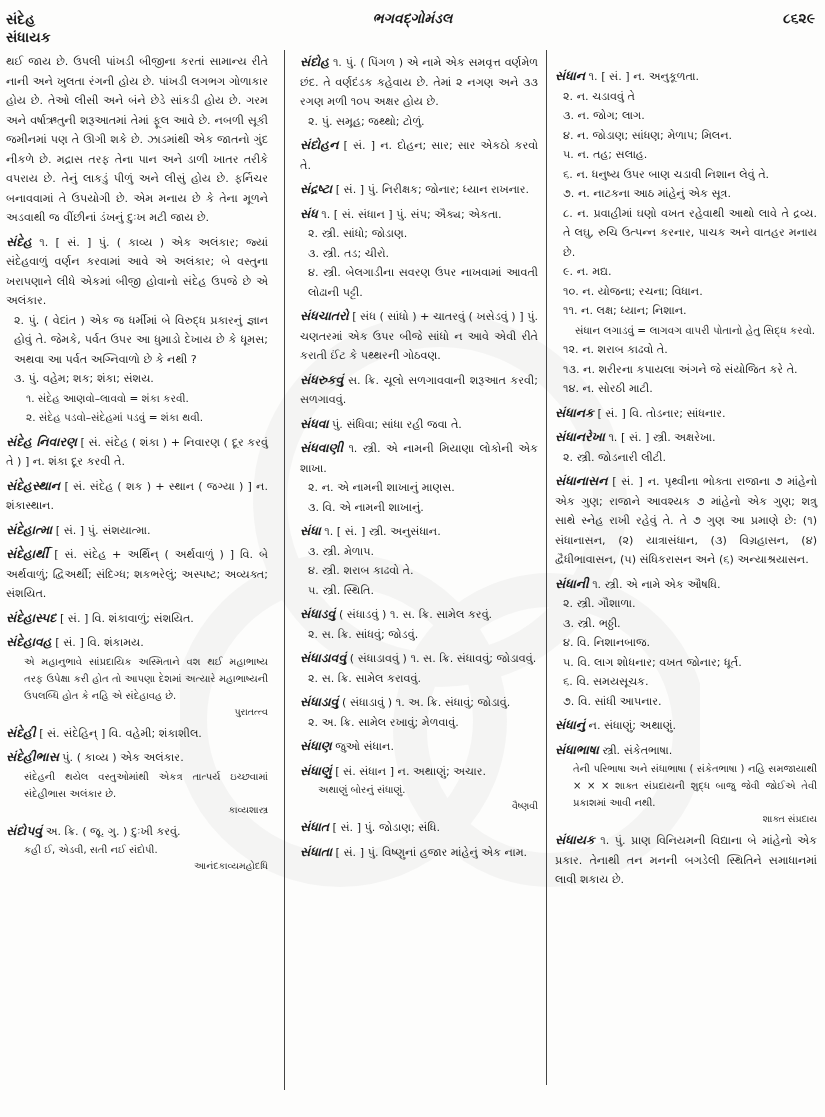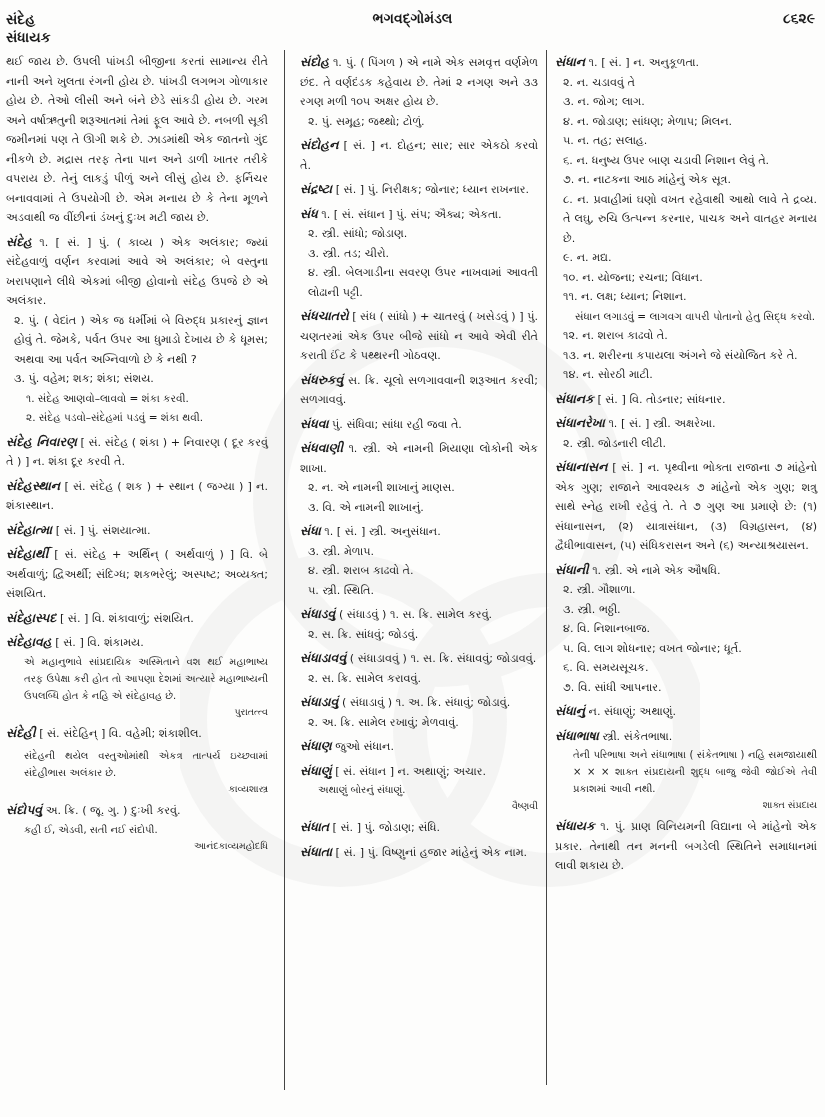--- a/index.html
+++ b/index.html
@@ -2,26 +2,26 @@
 <html><head>
 <meta charset="utf-8">
 <style>
   html, body { margin:0; padding:0; background:#ffffff; }
   body { width:825px; height:1117px; overflow:hidden; position:relative;
          font-family:"DejaVu Sans", sans-serif; color:#1a1a1a; }
   .page { position:absolute; left:0; top:0; width:817px; height:1117px; background:#fdfdfc;padding-left:37px; }
   .watermark { position:absolute; left:180px; top:300px; width:520px; height:620px; pointer-events:none; opacity:0.07; }
   .hdr { position:absolute; top:6px; left:0; width:825px; height:44px; }
   .hdr-left { position:absolute; left:6px; top:4px; font-weight:bold; font-size:14px; line-height:18px; }
-  .hdr-center { position:absolute; left:0; width:825px; top:4px; text-align:center; font-weight:bold; font-size:14px; }
+  .hdr-center { position:absolute; left:0; width:825px; top:4px; text-align:center; font-weight:bold; font-size:14px;font-style:italic; }
   .hdr-right { position:absolute; right:10px; top:4px; font-weight:bold; font-size:14px;margin-left:40px; }
   .col { position:absolute; top:52px; font-size:11.2px; line-height:19.5px; text-align:justify; }
   .col1 { left:6px; width:262px; }
   .col2 { left:300px; width:238px; }
-  .col3 { left:555px; width:262px; }
+  .col3 { left:555px; width:262px;margin-top:14px; }
   .vrule { position:absolute; top:50px; width:1px; background:#444; }
   .vr1 { left:284px; height:1040px; }
   .vr2 { left:546px; height:1035px; }
   .entry { margin-bottom:4px; }
   .hw { font-weight:bold; font-size:12.5px;font-style:italic; }
   .sense { padding-left:8px; }
   .idiom { padding-left:20px; font-size:10.5px; }
   .quote { padding-left:18px; font-size:10px; line-height:17px; }
   .src { text-align:right; font-size:9.5px; line-height:15px; }
   .cont { }
@@ -75,20 +75,21 @@
       </div>
       <div class="entry">
         <div><span class="hw">સંદેહાવહ</span> <span>[ સં. ] વિ. શંકામય.</span></div>
         <div class="quote">એ મહાનુભાવે સાંપ્રદાયિક અસ્મિતાને વશ થઈ મહાભાષ્ય તરફ ઉપેક્ષા કરી હોત તો આપણા દેશમાં અત્યારે મહાભાષ્યની ઉપલબ્ધિ હોત કે નહિ એ સંદેહાવહ છે.</div>
         <div class="src">પુરાતત્ત્વ</div>
       </div>
       <div class="entry">
         <div><span class="hw">સંદેહી</span> <span>[ સં. સંદેહિન્ ] વિ. વહેમી; શંકાશીલ.</span></div>
       </div>
       <div class="entry">
+        <div><span class="hw">સંદેહીભાસ</span> <span>પું. ( કાવ્ય ) એક અલંકાર.</span></div>
         <div class="quote">સંદેહની થયેલ વસ્તુઓમાંથી એકત્ર તાત્પર્ય ઇચ્છવામાં સંદેહીભાસ અલંકાર છે.</div>
         <div class="src">કાવ્યશાસ્ત્ર</div>
       </div>
       <div class="entry">
         <div><span class="hw">સંદોપવું</span> <span>અ. ક્રિ. ( જૂ. ગુ. ) દુઃખી કરવું.</span></div>
         <div class="quote">કહી ઈ, એડવી, સતી નઈ સંદોપી.</div>
         <div class="src">આનંદકાવ્યમહોદધિ</div>
       </div>
     </div>
   <div class="col col2" id="col2">

